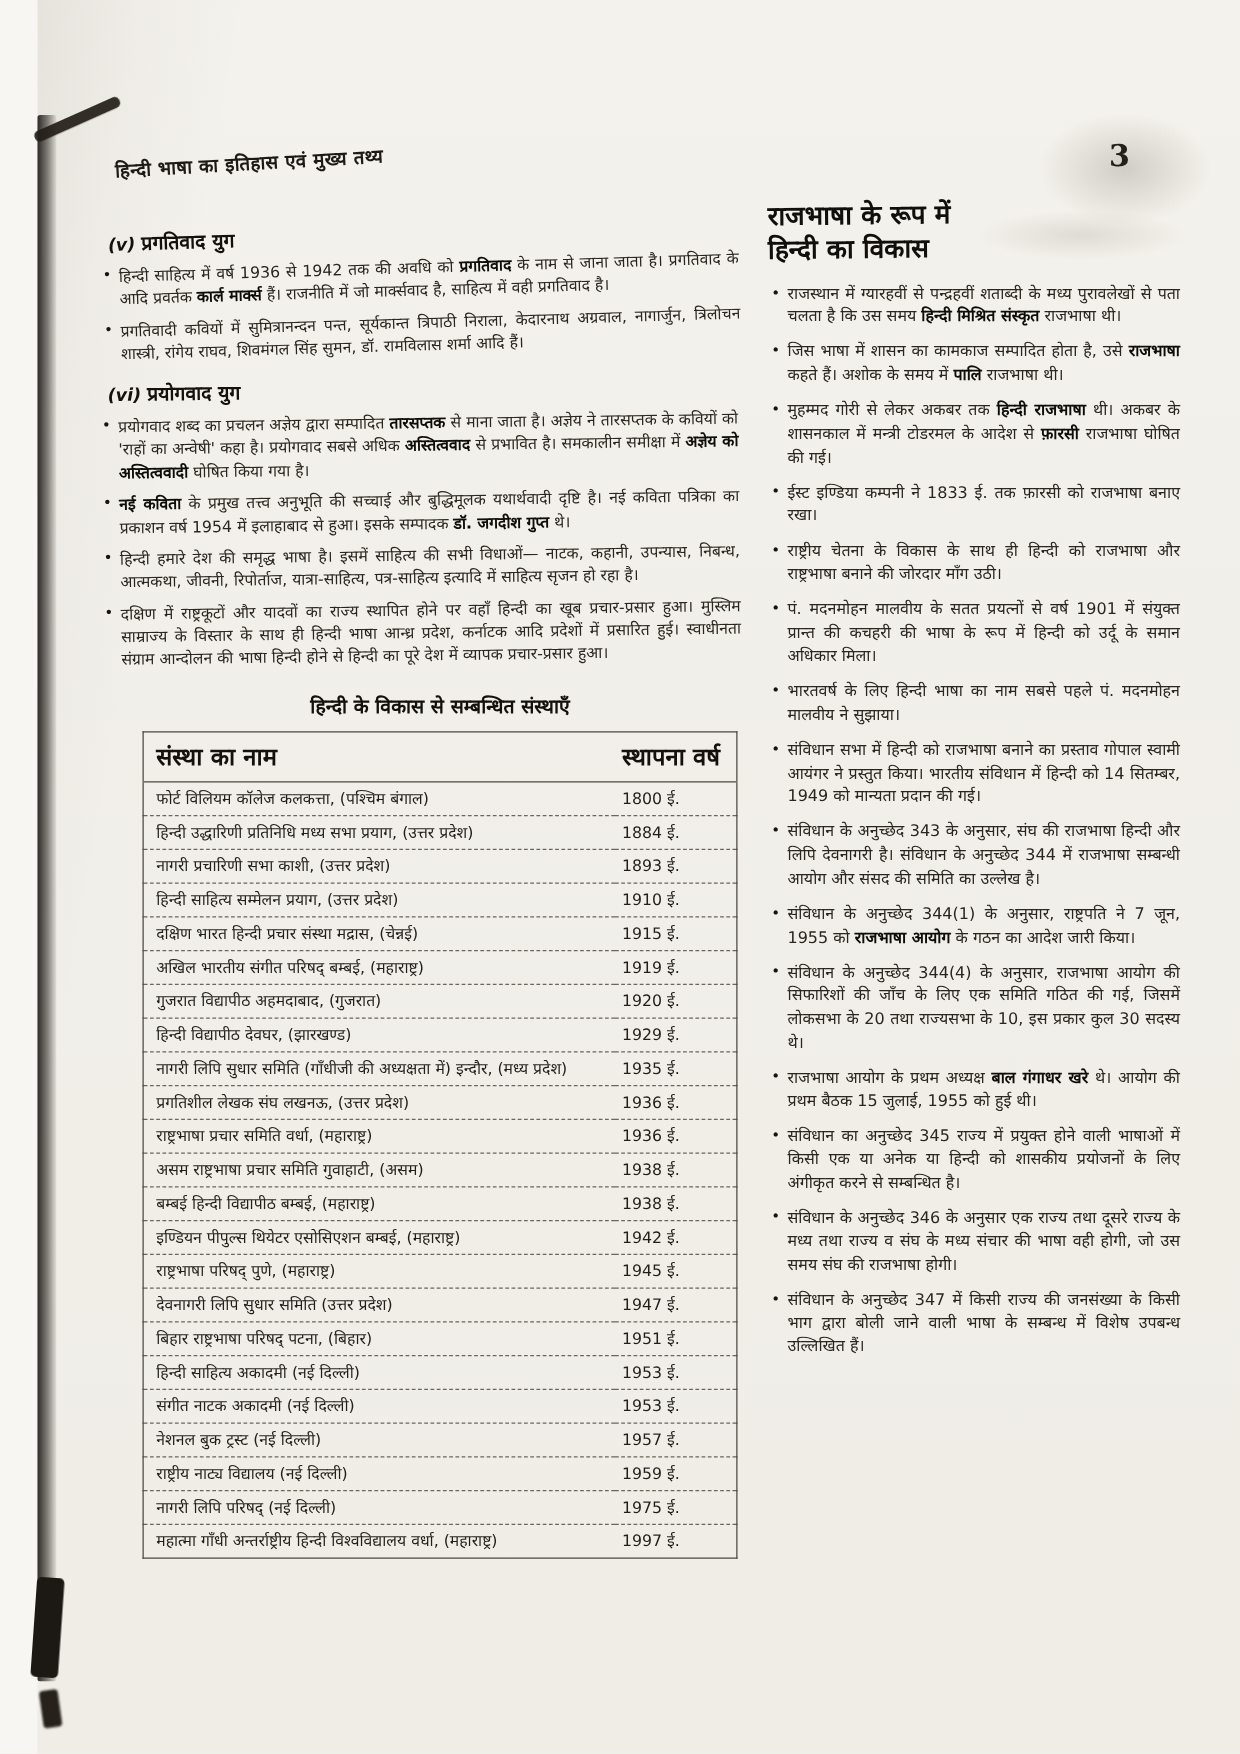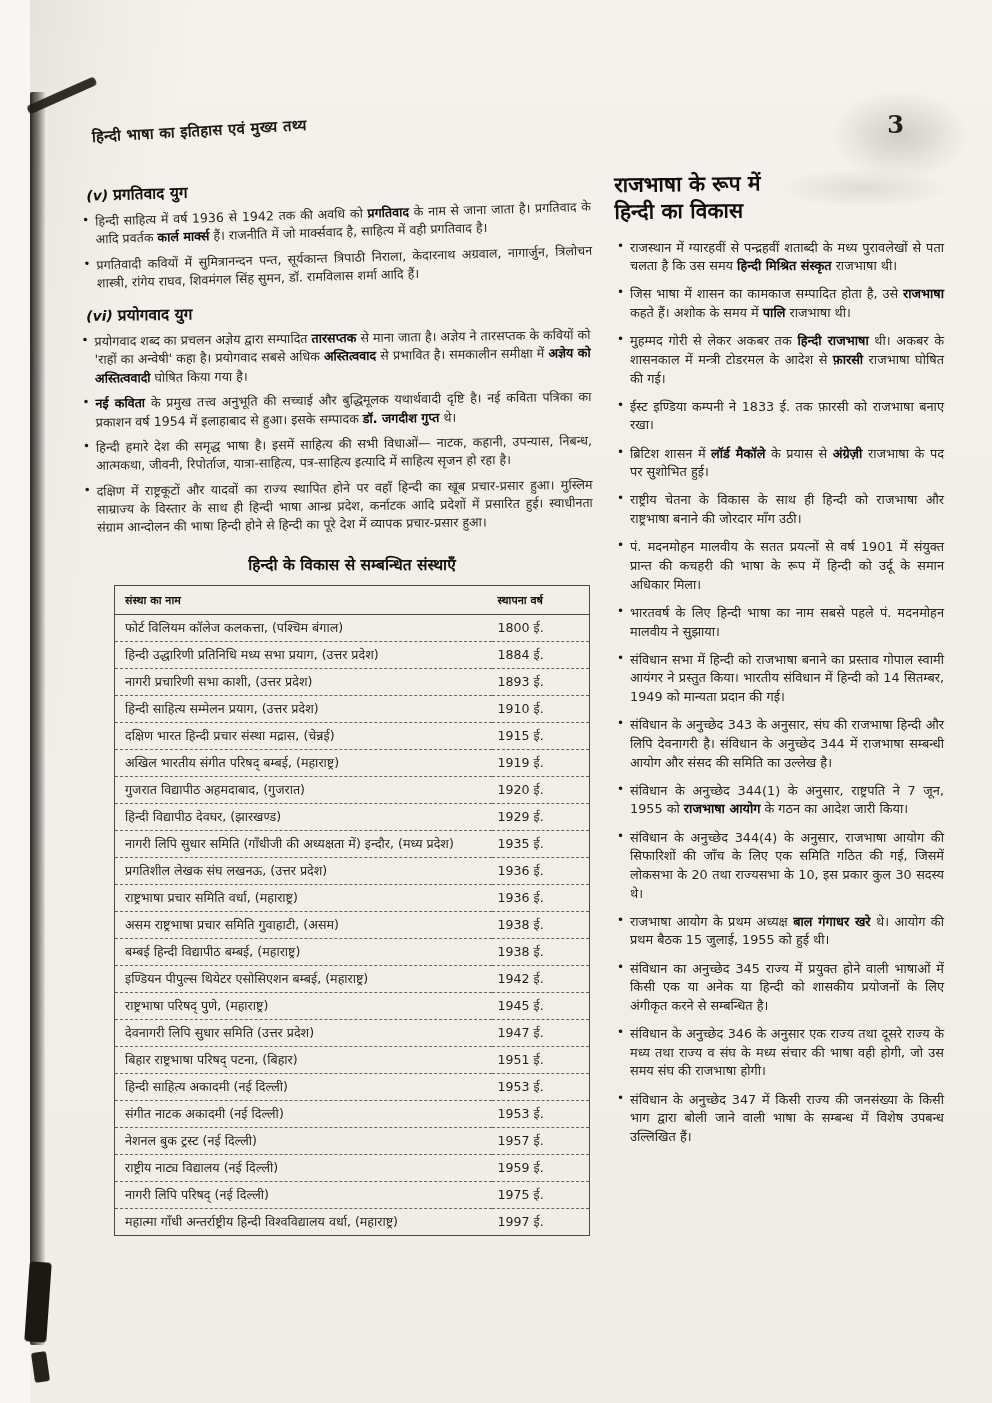--- a/index.html
+++ b/index.html
@@ -52,21 +52,21 @@
     transform:rotate(-3.2deg); transform-origin:left center;
     letter-spacing:0.2px; white-space:nowrap;
   }
   .page-number {
     position:absolute; right:88px; top:110px;
     font-family:"DejaVu Serif", serif;
     font-size:24px; font-weight:bold; color:#23201a;
   }
   
   .col-left  { position:absolute; left:78px;  top:180px; width:512px; }
-  .col-right { position:absolute; left:614px; top:172px; width:330px; }
+  .col-right { position:absolute; left:614px; top:160px; width:330px; }
   
   .sec { margin-bottom:10px; transform-origin:left top; }
   .sec-0 { transform:rotate(-1.7deg); }
   .sec-1 { transform:rotate(-0.8deg); }
   .sec-heading { font-size:15.5px; color:#14110d; margin:4px 0 7px 8px; }
   .sec-prefix { font-weight:bold; font-style:italic; font-size:14px; }
   .sec-title { font-weight:bold; }
   .bullets { list-style:none; }
   .bullets li {
     position:relative; padding-left:16px; margin-bottom:7px;
@@ -80,21 +80,21 @@
   .table-wrap { margin-top:16px;margin-left:36px; }
   .table-title {
     text-align:center; font-weight:bold; font-size:15.5px;
     color:#13100c; margin-bottom:10px;
   }
   table.institutions {
     width:100%; border-collapse:collapse; font-size:12.6px; color:#221f1a;
     border:1.3px solid #4d4840;
   }
   .institutions th {
-    font-weight:bold; text-align:left; font-size:11px; color:#14110d;
+    font-weight:bold; text-align:left; font-size:19px; color:#14110d;
     padding:6px 10px 7px; border-bottom:1.3px solid #4d4840;
   }
   .institutions th.year { width:98px; padding-left:6px; }
   .institutions td { padding:4px 10px 5px; border-bottom:1px dashed #6b655a; }
   .institutions td.year { padding-left:6px; white-space:nowrap; }
   .institutions tr:last-child td { border-bottom:none; }
   
   .right-heading {
     font-size:21px; font-weight:bold; line-height:1.3; color:#110f0b;
     transform:rotate(-0.6deg); transform-origin:left top; margin-bottom:12px;
@@ -246,21 +246,20 @@
   <div class="col-right">
     <h2 class="right-heading">
       <span>राजभाषा के रूप में</span><br>
       <span>हिन्दी का विकास</span>
     </h2>
     <ul id="right-bullets" class="bullets rb">
         <li>राजस्थान में ग्यारहवीं से पन्द्रहवीं शताब्दी के मध्य पुरावलेखों से पता चलता है कि उस समय <b>हिन्दी मिश्रित संस्कृत</b> राजभाषा थी।</li>
         <li>जिस भाषा में शासन का कामकाज सम्पादित होता है, उसे <b>राजभाषा</b> कहते हैं। अशोक के समय में <b>पालि</b> राजभाषा थी।</li>
         <li>मुहम्मद गोरी से लेकर अकबर तक <b>हिन्दी राजभाषा</b> थी। अकबर के शासनकाल में मन्त्री टोडरमल के आदेश से <b>फ़ारसी</b> राजभाषा घोषित की गई।</li>
         <li>ईस्ट इण्डिया कम्पनी ने 1833 ई. तक फ़ारसी को राजभाषा बनाए रखा।</li>
-        <li>ब्रिटिश शासन में <b>लॉर्ड मैकॉले</b> के प्रयास से <b>अंग्रेज़ी</b> राजभाषा के पद पर सुशोभित हुई।</li>
         <li>राष्ट्रीय चेतना के विकास के साथ ही हिन्दी को राजभाषा और राष्ट्रभाषा बनाने की जोरदार माँग उठी।</li>
         <li>पं. मदनमोहन मालवीय के सतत प्रयत्नों से वर्ष 1901 में संयुक्त प्रान्त की कचहरी की भाषा के रूप में हिन्दी को उर्दू के समान अधिकार मिला।</li>
         <li>भारतवर्ष के लिए हिन्दी भाषा का नाम सबसे पहले पं. मदनमोहन मालवीय ने सुझाया।</li>
         <li>संविधान सभा में हिन्दी को राजभाषा बनाने का प्रस्ताव गोपाल स्वामी आयंगर ने प्रस्तुत किया। भारतीय संविधान में हिन्दी को 14 सितम्बर, 1949 को मान्यता प्रदान की गई।</li>
         <li>संविधान के अनुच्छेद 343 के अनुसार, संघ की राजभाषा हिन्दी और लिपि देवनागरी है। संविधान के अनुच्छेद 344 में राजभाषा सम्बन्धी आयोग और संसद की समिति का उल्लेख है।</li>
         <li>संविधान के अनुच्छेद 344(1) के अनुसार, राष्ट्रपति ने 7 जून, 1955 को <b>राजभाषा आयोग</b> के गठन का आदेश जारी किया।</li>
         <li>संविधान के अनुच्छेद 344(4) के अनुसार, राजभाषा आयोग की सिफारिशों की जाँच के लिए एक समिति गठित की गई, जिसमें लोकसभा के 20 तथा राज्यसभा के 10, इस प्रकार कुल 30 सदस्य थे।</li>
         <li>राजभाषा आयोग के प्रथम अध्यक्ष <b>बाल गंगाधर खरे</b> थे। आयोग की प्रथम बैठक 15 जुलाई, 1955 को हुई थी।</li>
         <li>संविधान का अनुच्छेद 345 राज्य में प्रयुक्त होने वाली भाषाओं में किसी एक या अनेक या हिन्दी को शासकीय प्रयोजनों के लिए अंगीकृत करने से सम्बन्धित है।</li>
         <li>संविधान के अनुच्छेद 346 के अनुसार एक राज्य तथा दूसरे राज्य के मध्य तथा राज्य व संघ के मध्य संचार की भाषा वही होगी, जो उस समय संघ की राजभाषा होगी।</li>

